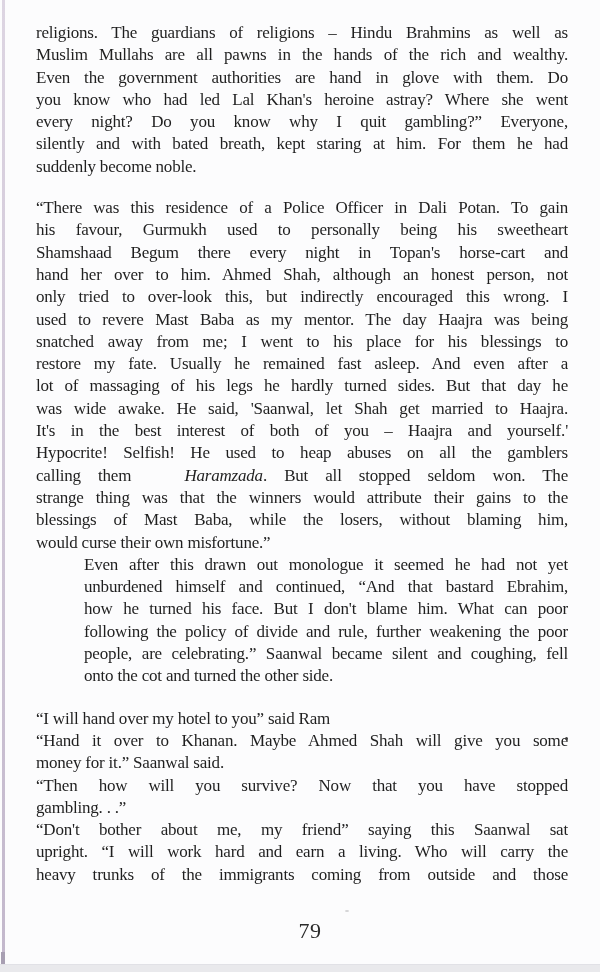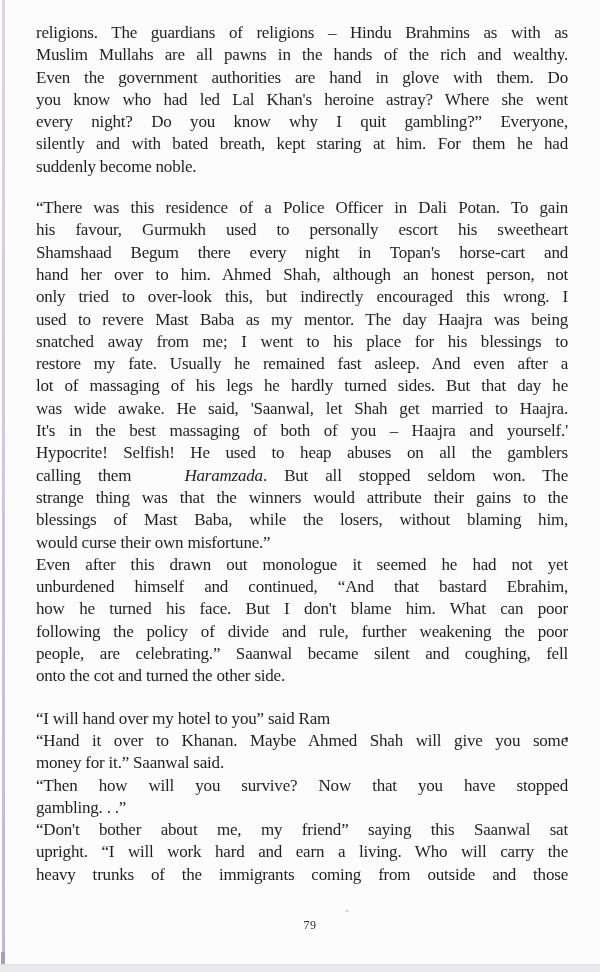--- a/index.html
+++ b/index.html
@@ -57,20 +57,21 @@
   }
   .para {
     margin: 0;
     padding: 0;
   }
   .para.gap-after {
     margin-bottom: 19px;
   }
   .para.gap-after-lg {
     margin-bottom: 20px;
+    margin-left: 48px;
   }
   .ln {
     display: block;
     height: 22.3px;
     overflow: hidden;
     text-align: justify;
     text-align-last: justify;
   }
   .ln.last {
     text-align: center;
@@ -79,21 +80,21 @@
   .ln i {
     font-style: italic;
     margin-left: 36px;
   }
   .page-number {
     position: absolute;
     top: 918px;
     left: 20px;
     width: 580px;
     text-align: center;
-    font-size: 12px;
+    font-size: 22px;
     color: #2b2b2b;
     letter-spacing: 0.5px;
   }
   .speck-dark {
     position: absolute;
     left: 565px;
     top: 737px;
     width: 3px;
     height: 3px;
     border-radius: 50%;
@@ -114,41 +115,41 @@
 
 <div class="page">
 
   <div class="scan-edge"></div>
   <div class="scan-edge-foot"></div>
   <div class="bottom-band"></div>
 
   <div class="text-block">
 
     <p class="para gap-after">
-        <span class="ln">religions. The guardians of religions – Hindu Brahmins as with as</span>
+        <span class="ln">religions. The guardians of religions – Hindu Brahmins as well as</span>
         <span class="ln">Muslim Mullahs are all pawns in the hands of the rich and wealthy.</span>
         <span class="ln">Even the government authorities are hand in glove with them. Do</span>
         <span class="ln">you know who had led Lal Khan's heroine astray? Where she went</span>
         <span class="ln">every night? Do you know why I quit gambling?” Everyone,</span>
         <span class="ln">silently and with bated breath, kept staring at him. For them he had</span>
         <span class="ln last">suddenly become noble.</span>
       </p>
 
     <p class="para">
         <span class="ln">“There was this residence of a Police Officer in Dali Potan. To gain</span>
-        <span class="ln">his favour, Gurmukh used to personally escort his sweetheart</span>
+        <span class="ln">his favour, Gurmukh used to personally being his sweetheart</span>
         <span class="ln">Shamshaad Begum there every night in Topan's horse-cart and</span>
         <span class="ln">hand her over to him. Ahmed Shah, although an honest person, not</span>
         <span class="ln">only tried to over-look this, but indirectly encouraged this wrong. I</span>
         <span class="ln">used to revere Mast Baba as my mentor. The day Haajra was being</span>
         <span class="ln">snatched away from me; I went to his place for his blessings to</span>
         <span class="ln">restore my fate. Usually he remained fast asleep. And even after a</span>
         <span class="ln">lot of massaging of his legs he hardly turned sides. But that day he</span>
         <span class="ln">was wide awake. He said, 'Saanwal, let Shah get married to Haajra.</span>
-        <span class="ln">It's in the best massaging of both of you – Haajra and yourself.'</span>
+        <span class="ln">It's in the best interest of both of you – Haajra and yourself.'</span>
         <span class="ln">Hypocrite! Selfish! He used to heap abuses on all the gamblers</span>
         <span class="ln"><span>calling them </span><i>Haramzada</i><span>. But all stopped seldom won. The</span></span>
         <span class="ln">strange thing was that the winners would attribute their gains to the</span>
         <span class="ln">blessings of Mast Baba, while the losers, without blaming him,</span>
         <span class="ln last">would curse their own misfortune.”</span>
       </p>
 
     <p class="para gap-after-lg">
         <span class="ln">Even after this drawn out monologue it seemed he had not yet</span>
         <span class="ln">unburdened himself and continued, “And that bastard Ebrahim,</span>

